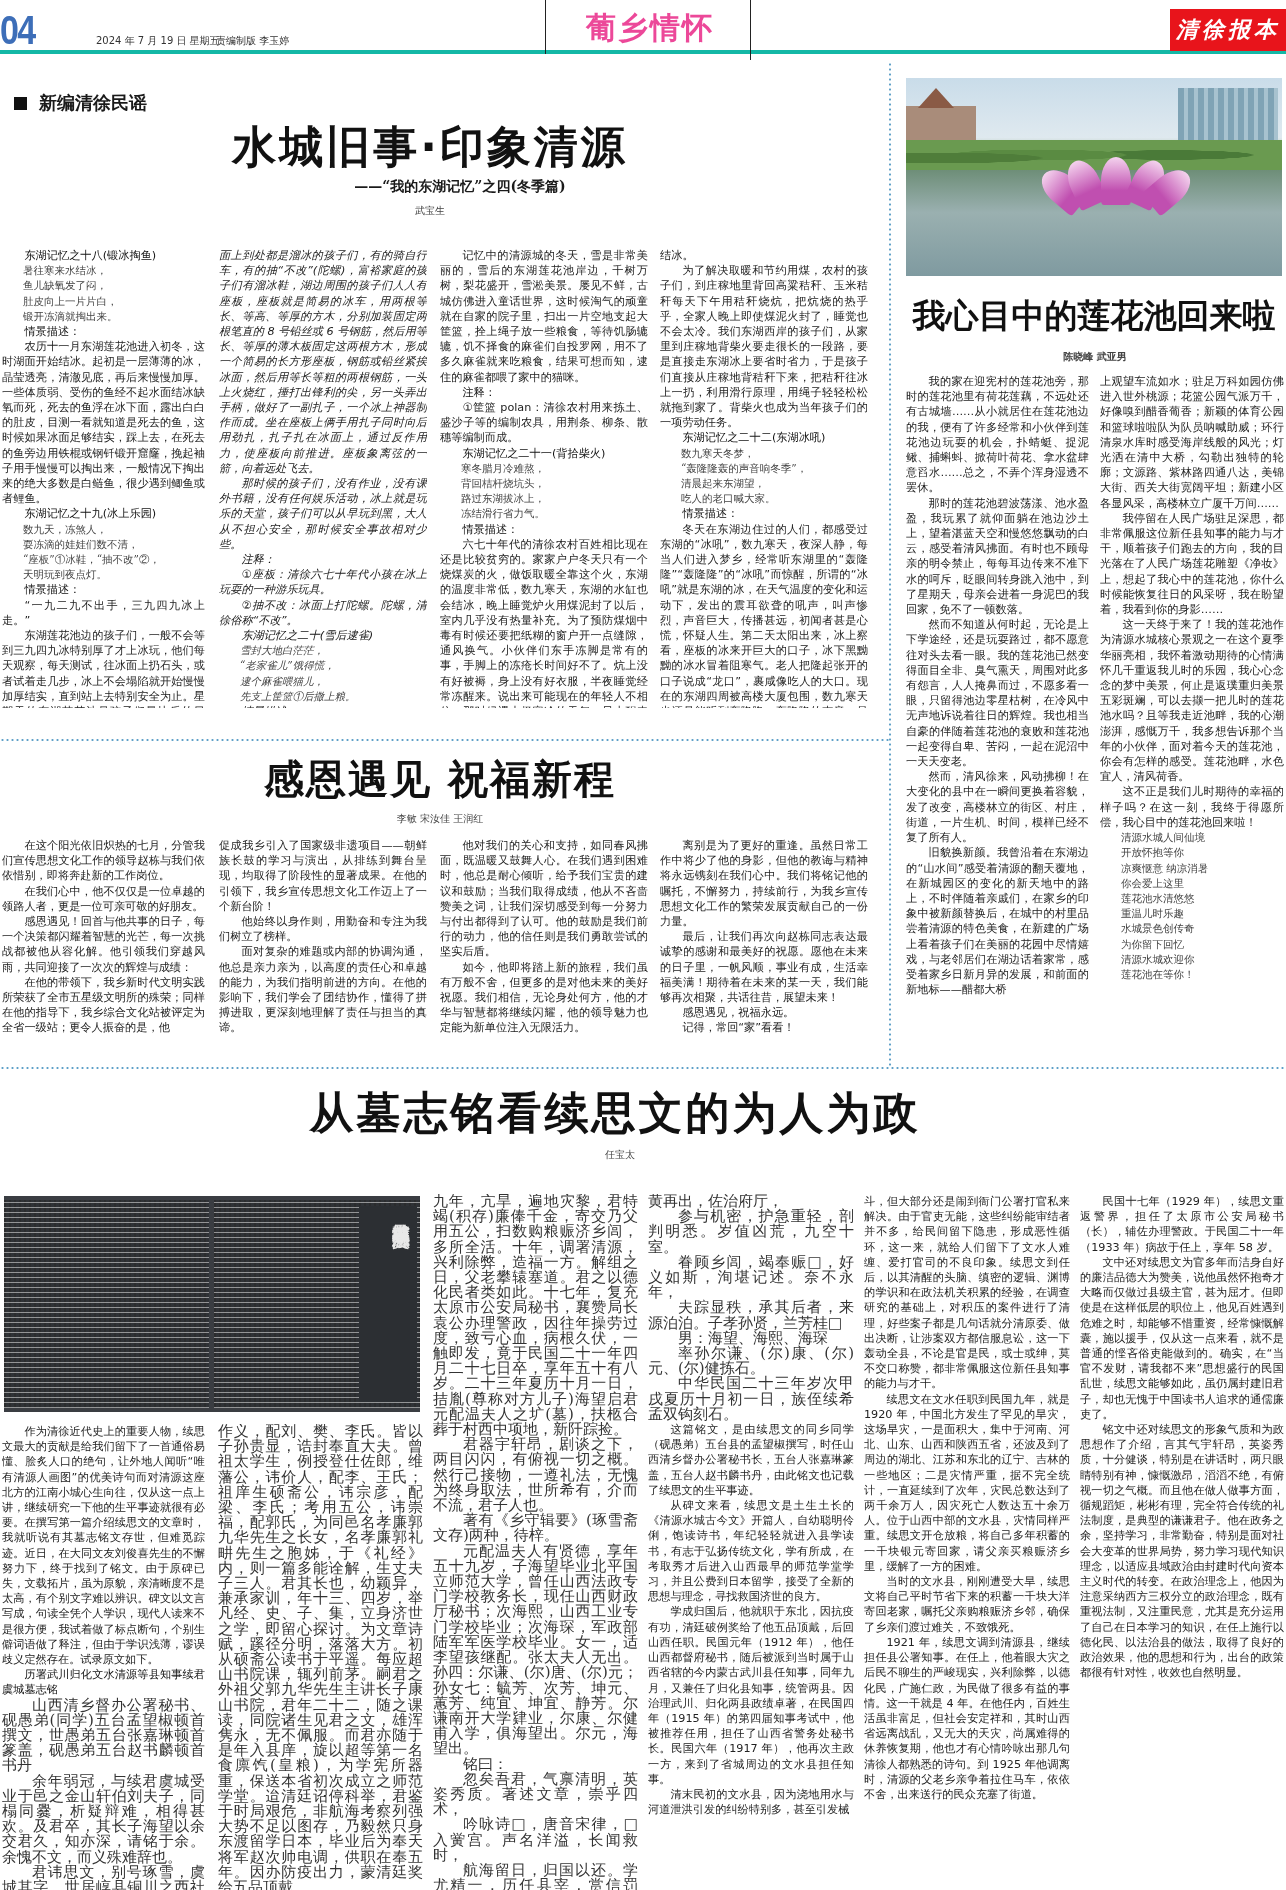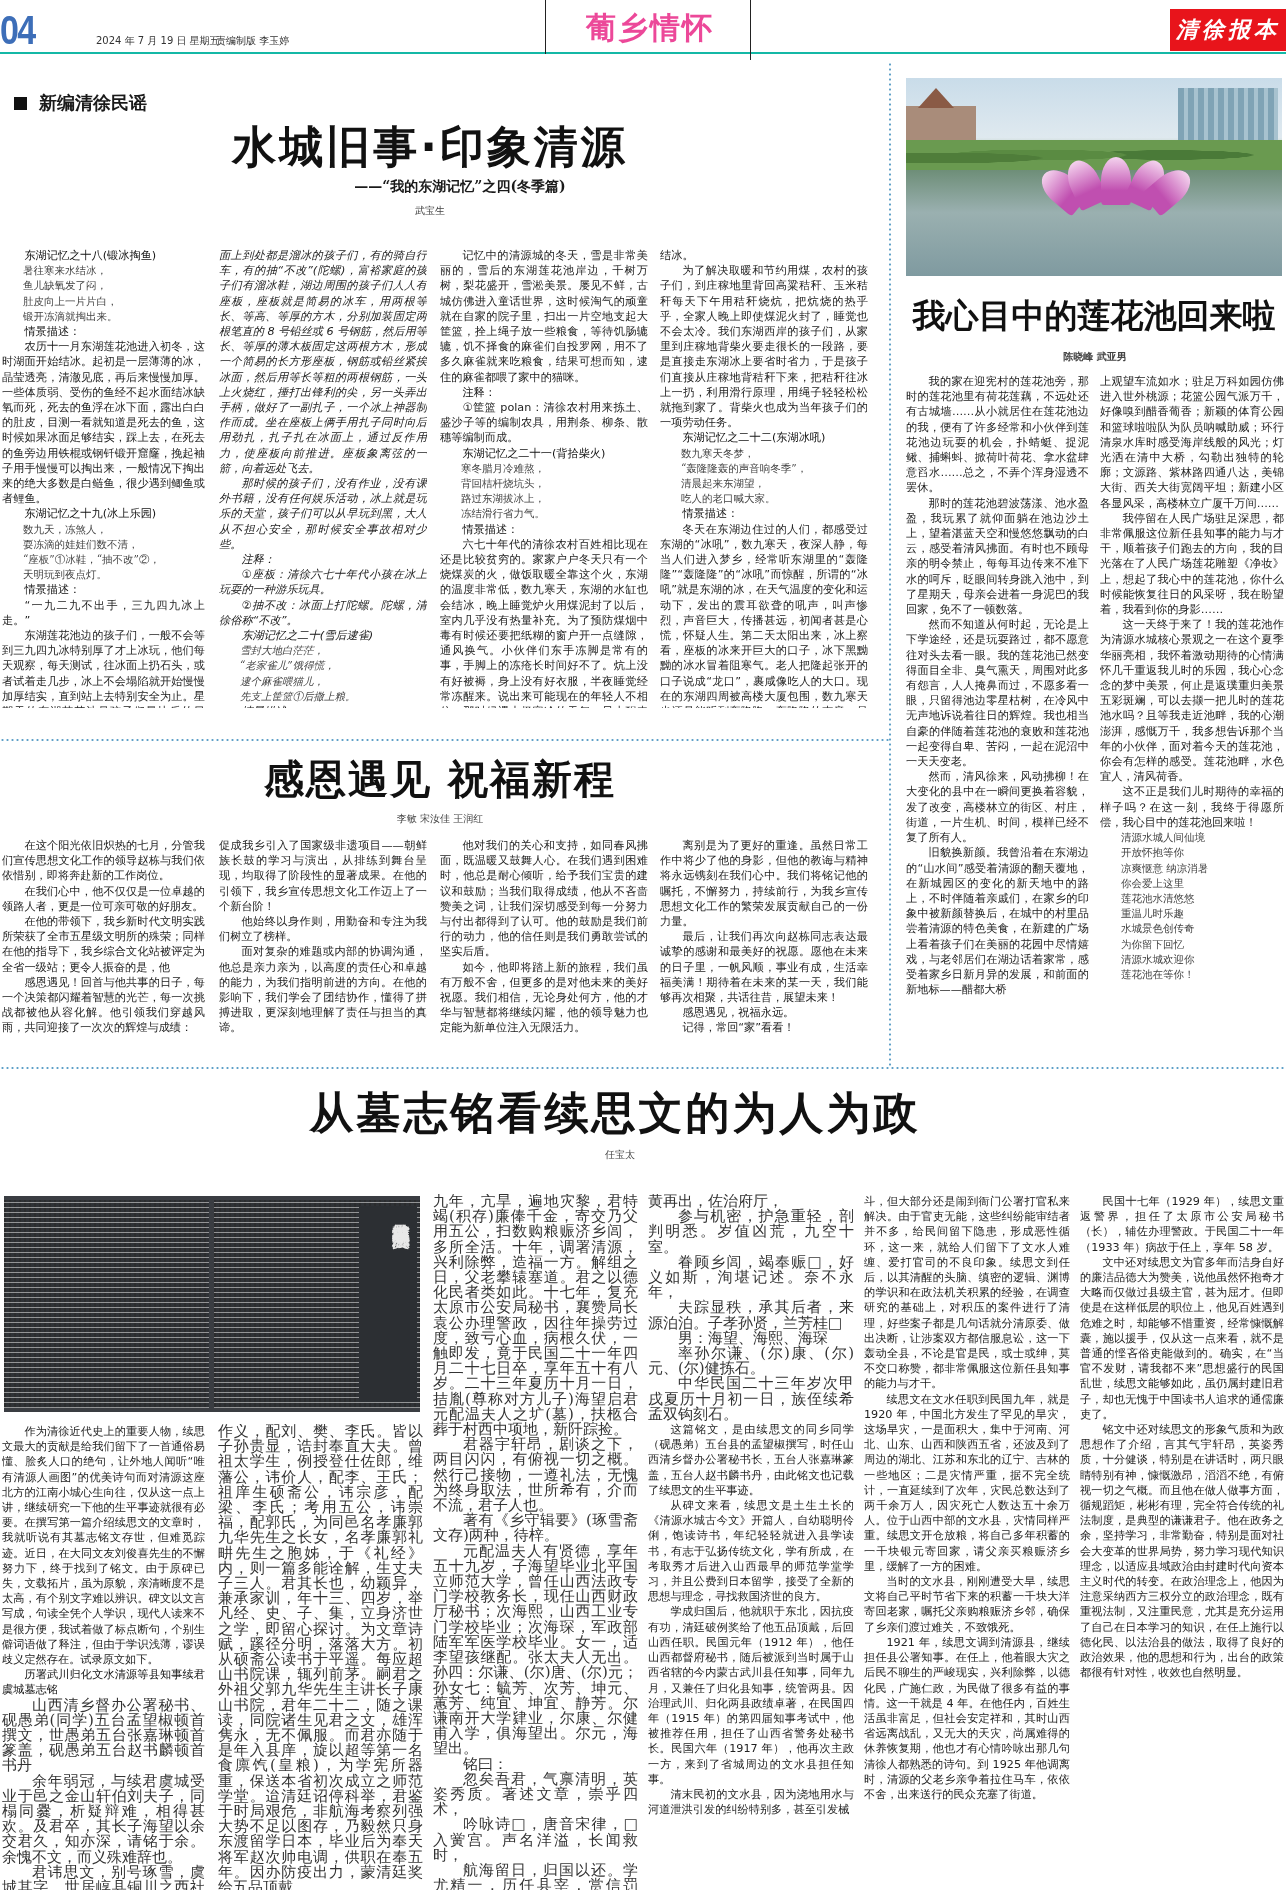--- a/index.html
+++ b/index.html
@@ -1,20 +1,20 @@
 <!DOCTYPE html>
 <html><head>
 <meta charset="utf-8">
 <style>
   * { box-sizing: border-box; margin: 0; padding: 0; }
   html, body { width: 1286px; height: 1890px; background: #fff; overflow: hidden; }
   body { font-family: "DejaVu Sans", "Liberation Sans", sans-serif; color: #1a1a1a; position: relative; }
 
   
-  .masthead { position: absolute; left: 0; top: 0; width: 1286px; height: 54px; border-bottom: 2px solid #14b8a6; }
+  .masthead { position: absolute; left: 0; top: 0; width: 1286px; height: 54px; border-bottom: 4px solid #14b8a6; }
   .page-num { position: absolute; left: 0; top: 8px; font-family: "Liberation Sans", sans-serif; font-weight: 700; font-size: 40px; color: #3d6eb8; letter-spacing: -2px; transform: scaleX(0.85); transform-origin: left; }
   .meta { position: absolute; top: 34px; font-size: 10px; color: #333; }
   .meta.date { left: 96px; }
   .meta.editor { left: 216px; }
   .section-divider-l { position: absolute; left: 545px; top: 0; width: 1px; height: 54px; background: #222; }
   .section-divider-r { position: absolute; left: 750px; top: 0; width: 1px; height: 60px; background: #222; }
   .section-title { position: absolute; left: 560px; top: 8px; width: 180px; text-align: center; font-size: 30px; font-weight: 900; letter-spacing: 2px; color: #ec4899; }
   .logo { position: absolute; left: 1170px; top: 9px; width: 116px; height: 42px; background: #e8141b; color: #fff; font-family: "DejaVu Serif", serif; font-style: italic; font-size: 22px; font-weight: 700; display: flex; align-items: center; justify-content: center; letter-spacing: 4px; }
 
   
@@ -174,22 +174,22 @@
     </div>
 </section>
 
 <section>
   <h2 class="headline" style="left:160px; top:752px; width:560px; font-size:40px; letter-spacing:2px;">感恩遇见 祝福新程</h2>
   <div class="byline" style="left:330px; top:812px; width:220px;">李敏  宋汝佳  王润红</div>
 
   <div class="col" style="left:2px; top:838px; width:203px; height:200px;">
       <p>在这个阳光依旧炽热的七月，分管我们宣传思想文化工作的领导赵栋与我们依依惜别，即将奔赴新的工作岗位。</p>
       <p>在我们心中，他不仅仅是一位卓越的领路人者，更是一位可亲可敬的好朋友。</p>
+      <p>感恩遇见！回首与他共事的日子，每一个决策都闪耀着智慧的光芒，每一次挑战都被他从容化解。他引领我们穿越风雨，共同迎接了一次次的辉煌与成绩：</p>
       <p>在他的带领下，我乡新时代文明实践所荣获了全市五星级文明所的殊荣；同样在他的指导下，我乡综合文化站被评定为全省一级站；更令人振奋的是，他</p>
-      <p>感恩遇见！回首与他共事的日子，每一个决策都闪耀着智慧的光芒，每一次挑战都被他从容化解。他引领我们穿越风雨，共同迎接了一次次的辉煌与成绩：</p>
     </div>
   <div class="col" style="left:219px; top:838px; width:208px; height:200px;">
       <p class="noind">促成我乡引入了国家级非遗项目——朝鲜族长鼓的学习与演出，从排练到舞台呈现，均取得了阶段性的显著成果。在他的引领下，我乡宣传思想文化工作迈上了一个新台阶！</p>
       <p>他始终以身作则，用勤奋和专注为我们树立了榜样。</p>
       <p>面对复杂的难题或内部的协调沟通，他总是亲力亲为，以高度的责任心和卓越的能力，为我们指明前进的方向。在他的影响下，我们学会了团结协作，懂得了拼搏进取，更深刻地理解了责任与担当的真谛。</p>
     </div>
   <div class="col" style="left:440px; top:838px; width:208px; height:200px;">
       <p>他对我们的关心和支持，如同春风拂面，既温暖又鼓舞人心。在我们遇到困难时，他总是耐心倾听，给予我们宝贵的建议和鼓励；当我们取得成绩，他从不吝啬赞美之词，让我们深切感受到每一分努力与付出都得到了认可。他的鼓励是我们前行的动力，他的信任则是我们勇敢尝试的坚实后盾。</p>
       <p>如今，他即将踏上新的旅程，我们虽有万般不舍，但更多的是对他未来的美好祝愿。我们相信，无论身处何方，他的才华与智慧都将继续闪耀，他的领导魅力也定能为新单位注入无限活力。</p>
     </div>

